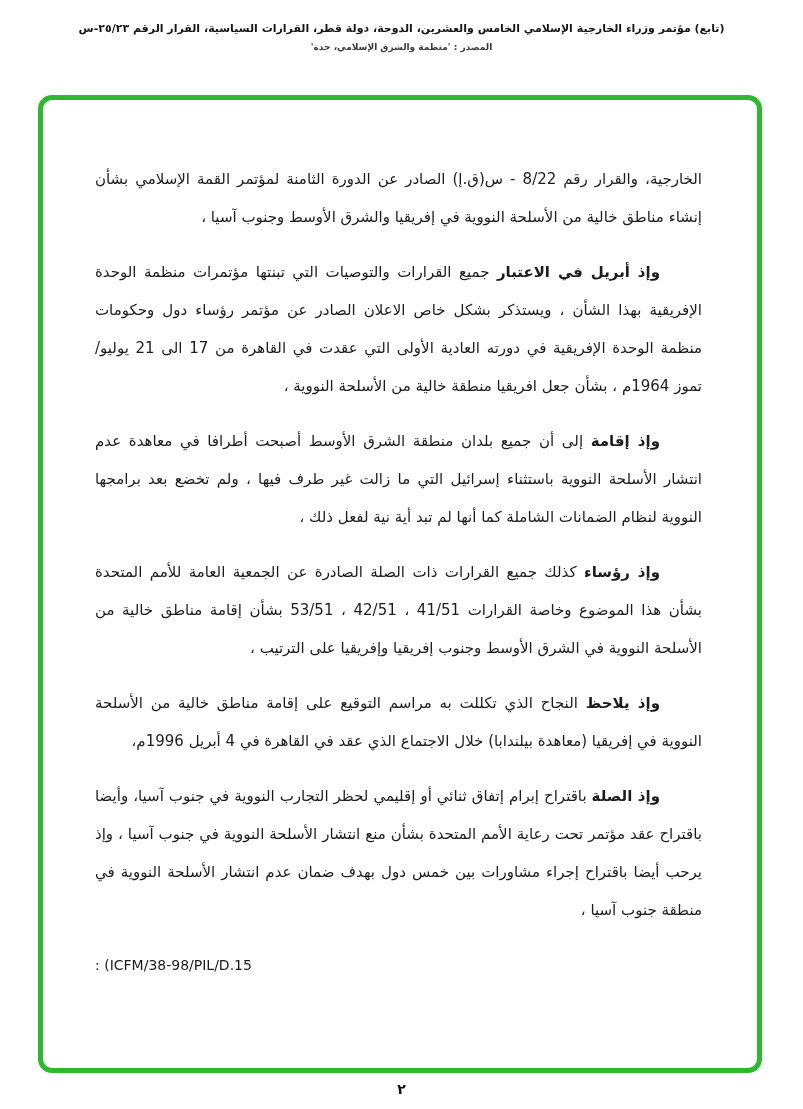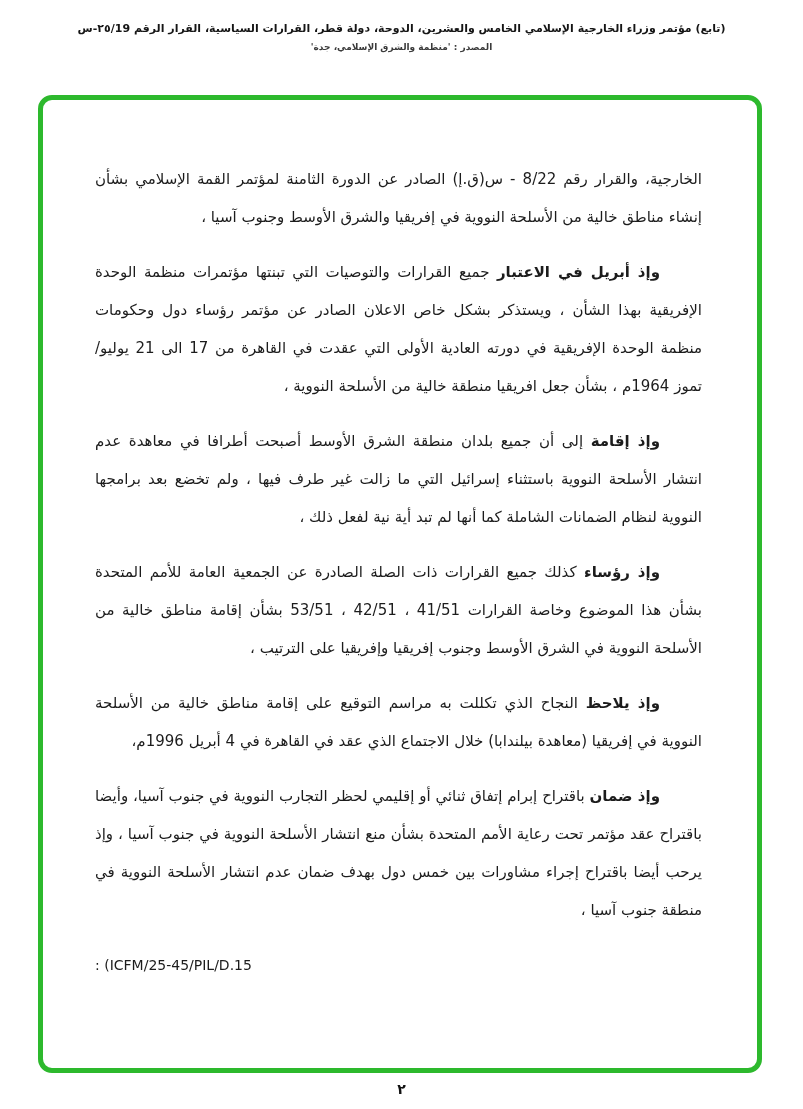--- a/index.html
+++ b/index.html
@@ -89,41 +89,41 @@
     font-weight: bold;
     color: #111;
   }
 </style>
 </head>
 <body>
 
 <div class="page">
 
   <div class="scan-header">
-    <div class="line1">(تابع) مؤتمر وزراء الخارجية الإسلامي الخامس والعشرين، الدوحة، دولة قطر، القرارات السياسية، القرار الرقم ٢٥/19-س</div>
+    <div class="line1">(تابع) مؤتمر وزراء الخارجية الإسلامي الخامس والعشرين، الدوحة، دولة قطر، القرارات السياسية، القرار الرقم ٢٥/٢٣-س</div>
     <div class="line2">المصدر : 'منظمة والشرق الإسلامي، جدة'</div>
   </div>
 
   <div class="scan-frame"></div>
 
   <div class="document-body">
 
     <p class="para no-indent"><strong class="lead"></strong><span>الخارجية، والقرار رقم 8/22 - س(ق.إ) الصادر عن الدورة الثامنة لمؤتمر القمة الإسلامي بشأن إنشاء مناطق خالية من الأسلحة النووية في إفريقيا والشرق الأوسط وجنوب آسيا ،</span></p>
 
     <p class="para"><strong class="lead">وإذ أبريل في الاعتبار</strong><span> جميع القرارات والتوصيات التي تبنتها مؤتمرات منظمة الوحدة الإفريقية بهذا الشأن ، ويستذكر بشكل خاص الاعلان الصادر عن مؤتمر رؤساء دول وحكومات منظمة الوحدة الإفريقية في دورته العادية الأولى التي عقدت في القاهرة من 17 الى 21 يوليو/ تموز 1964م ، بشأن جعل افريقيا منطقة خالية من الأسلحة النووية ،</span></p>
 
     <p class="para"><strong class="lead">وإذ إقامة</strong><span> إلى أن جميع بلدان منطقة الشرق الأوسط أصبحت أطرافا في معاهدة عدم انتشار الأسلحة النووية باستثناء إسرائيل التي ما زالت غير طرف فيها ، ولم تخضع بعد برامجها النووية لنظام الضمانات الشاملة كما أنها لم تبد أية نية لفعل ذلك ،</span></p>
 
     <p class="para"><strong class="lead">وإذ رؤساء</strong><span> كذلك جميع القرارات ذات الصلة الصادرة عن الجمعية العامة للأمم المتحدة بشأن هذا الموضوع وخاصة القرارات 41/51 ، 42/51 ، 53/51 بشأن إقامة مناطق خالية من الأسلحة النووية في الشرق الأوسط وجنوب إفريقيا وإفريقيا على الترتيب ،</span></p>
 
     <p class="para"><strong class="lead">وإذ يلاحظ</strong><span> النجاح الذي تكللت به مراسم التوقيع على إقامة مناطق خالية من الأسلحة النووية في إفريقيا (معاهدة بيلندابا) خلال الاجتماع الذي عقد في القاهرة في 4 أبريل 1996م،</span></p>
 
 
-    <p class="para"><strong class="lead">وإذ ضمان</strong><span> باقتراح إبرام إتفاق ثنائي أو إقليمي لحظر التجارب النووية في جنوب آسيا، وأيضا باقتراح عقد مؤتمر تحت رعاية الأمم المتحدة بشأن منع انتشار الأسلحة النووية في جنوب آسيا ، وإذ يرحب أيضا باقتراح إجراء مشاورات بين خمس دول بهدف ضمان عدم انتشار الأسلحة النووية في منطقة جنوب آسيا ،</span></p>
+    <p class="para"><strong class="lead">وإذ الصلة</strong><span> باقتراح إبرام إتفاق ثنائي أو إقليمي لحظر التجارب النووية في جنوب آسيا، وأيضا باقتراح عقد مؤتمر تحت رعاية الأمم المتحدة بشأن منع انتشار الأسلحة النووية في جنوب آسيا ، وإذ يرحب أيضا باقتراح إجراء مشاورات بين خمس دول بهدف ضمان عدم انتشار الأسلحة النووية في منطقة جنوب آسيا ،</span></p>
 
 
-    <div class="reference-line">: (ICFM/25-45/PIL/D.15</div>
+    <div class="reference-line">: (ICFM/38-98/PIL/D.15</div>
 
   </div>
 
   <div class="page-number">٢</div>
 
 </div>
 
 </body></html>

